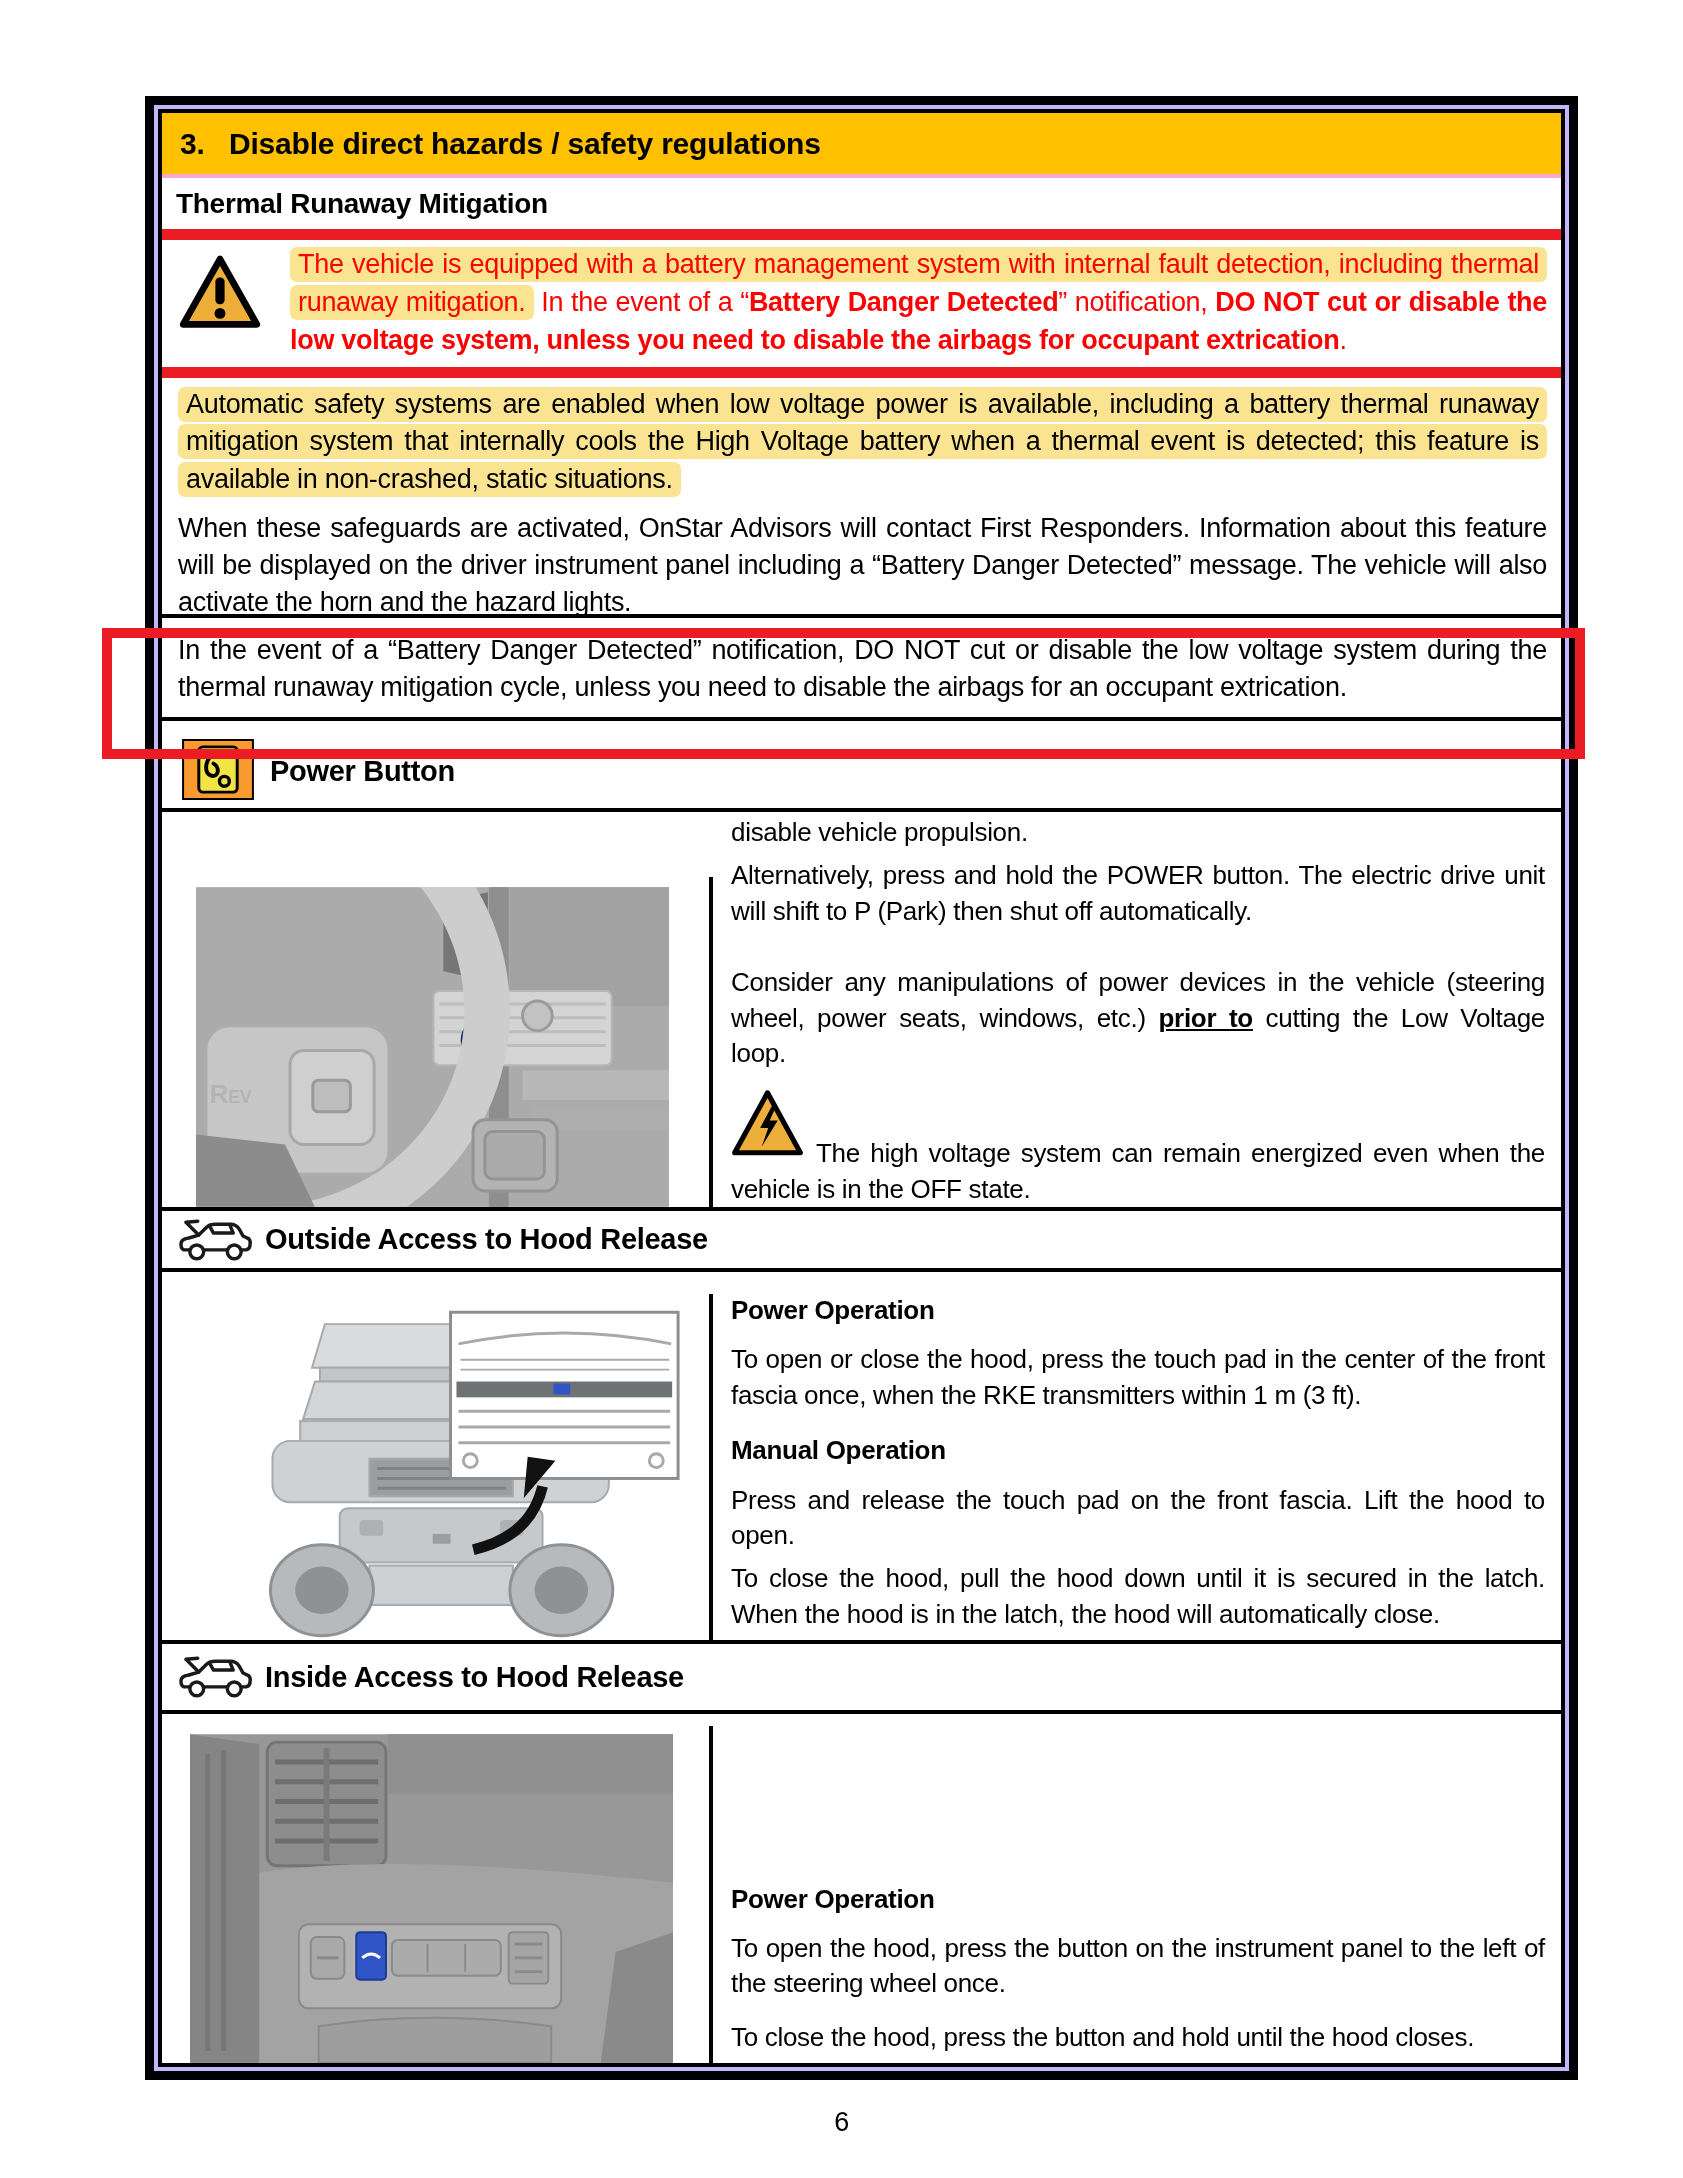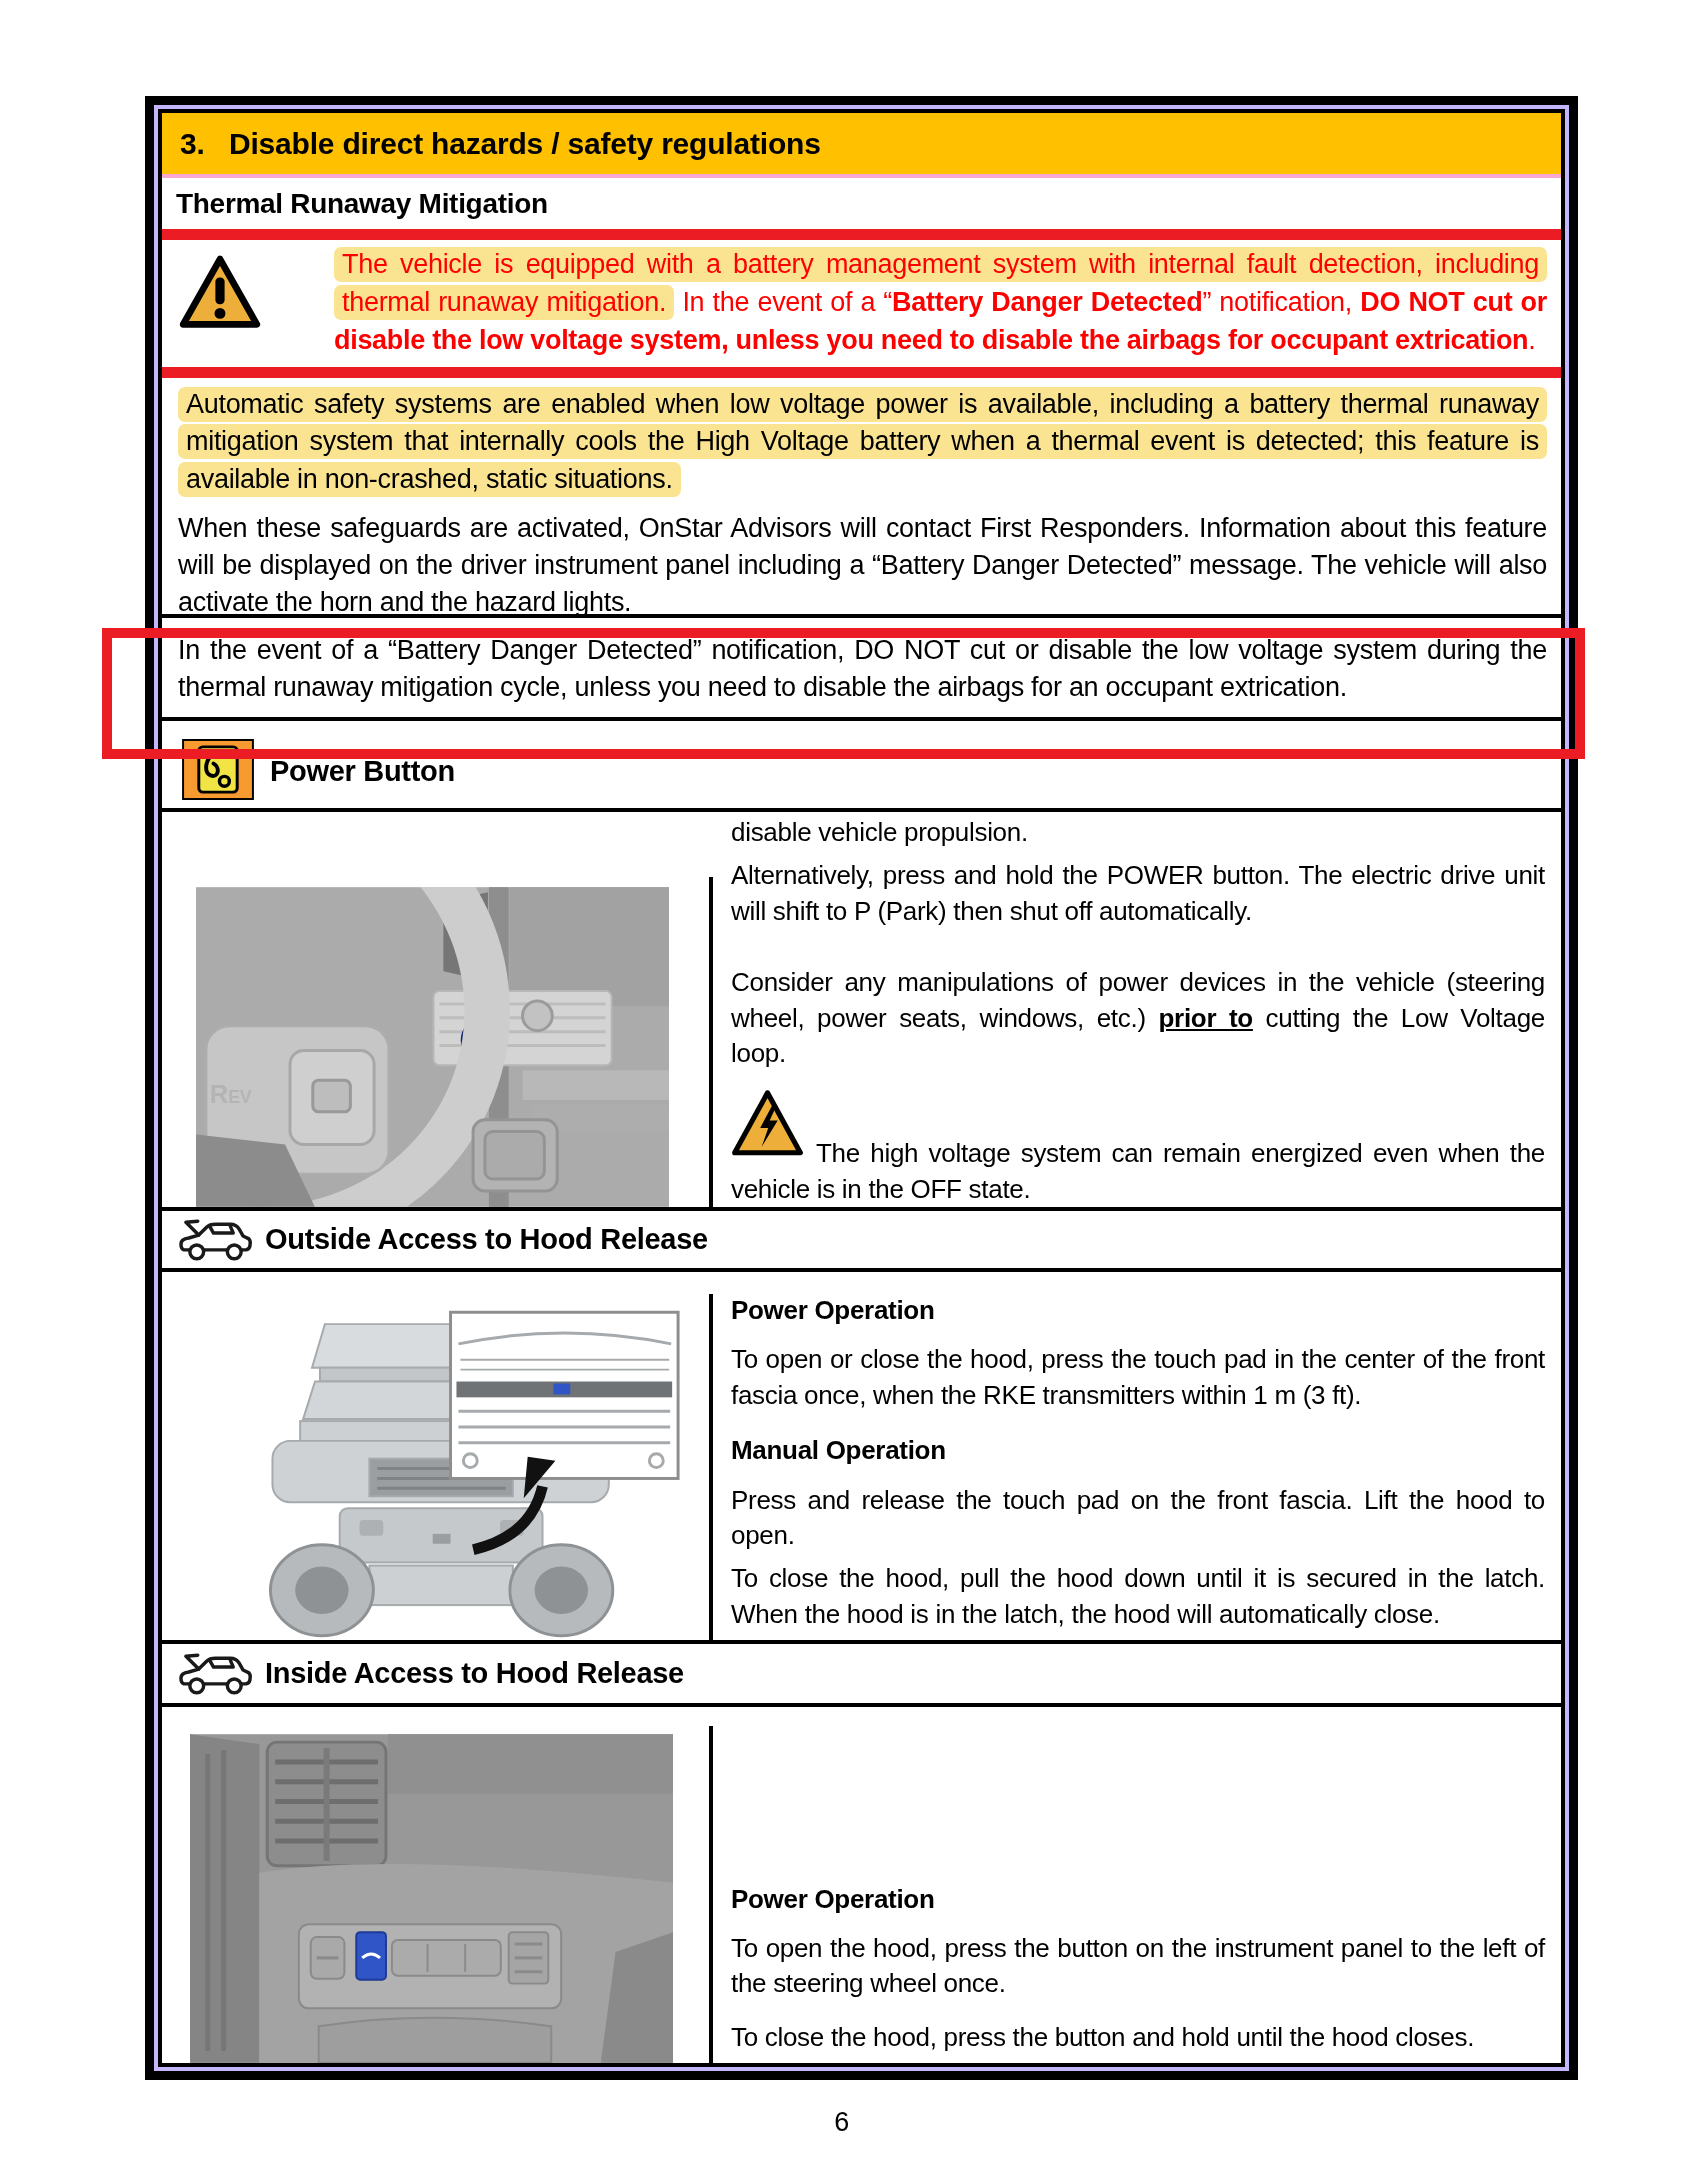--- a/index.html
+++ b/index.html
@@ -9,21 +9,21 @@
          border:9px solid #000;padding:4px;box-sizing:border-box;background:#c4b5fd;}
   .tbl{border:4px solid #000;height:100%;box-sizing:border-box;display:flex;flex-direction:column;background:#fff;}
   .row{box-sizing:border-box;overflow:hidden;}
 
   .r-header{height:61px;background:#FFC000;display:flex;align-items:center;padding-left:18px;
             font-size:30px;font-weight:bold;white-space:pre-wrap;letter-spacing:-0.2px;}
   .r-title{height:55px;border-top:4px solid #f9a8d4;display:flex;align-items:center;padding-left:14px;
            font-size:28px;font-weight:bold;}
   .redrule{height:11px;background:#EC1C24;}
   .r-warning{height:149px;display:flex;flex-direction:column;}
-  .warn-body{flex:1;display:flex;padding:6px 14px 0 16px;gap:44px;}
+  .warn-body{flex:1;display:flex;padding:6px 14px 0 16px;}
   .warn-text{margin-left:28px;flex:1;color:#FE0000;font-size:27px;line-height:1.40;text-align:justify;}
   .r-paras{height:236px;padding:8px 14px 0 16px;font-size:27px;line-height:1.38;text-align:justify;}
   .r-paras .p2{margin-top:12px;}
   .r-critical{height:107px;border-top:4px solid #000;border-bottom:4px solid #000;
               padding:14px 14px 0 16px;font-size:27px;line-height:1.38;text-align:justify;}
   .r-powerbtn{height:91px;border-bottom:4px solid #000;display:flex;align-items:center;padding-left:20px;}
   .r-powerbtn .lbl{margin-left:16px;font-size:29px;font-weight:bold;margin-top:14px;}
   .r-2col{display:flex;border-bottom:4px solid #000;align-items:flex-end;}
   .r-power{height:399px;}
   .r-outhood{height:372px;}
@@ -193,21 +193,21 @@
         </div>
         <div class="c-txt">
           <p class="h">Power Operation</p>
           <p style="margin-bottom:20px;">To open or close the hood, press the touch pad in the center of the front fascia once, when the RKE transmitters within 1 m (3 ft).</p>
           <p class="h">Manual Operation</p>
           <p style="">Press and release the touch pad on the front fascia. Lift the hood to open.</p>
           <p>To close the hood, pull the hood down until it is secured in the latch. When the hood is in the latch, the hood will automatically close.</p>
         </div>
       </div>
 
-      <div class="row r-secthead" style="height:63px;">
+      <div class="row r-secthead" style="height:70px;">
         <svg width="75" height="46" viewBox="0 0 76 46">
           <g fill="none" stroke="#1a1a1a" stroke-width="3.5" stroke-linejoin="round" stroke-linecap="round">
             <path d="M6 33 Q3 32 3 27 Q3 22 11 21 L21 18 L29 10 Q32 7 38 7 L53 7 Q59 7 62 12 L66 19 L70 21 Q74 22 73 28 Q73 32 69 33 Z"></path>
             <path d="M21 18 L8 5 L20 4"></path>
             <path d="M32 9 L36 16 L56 16 L53 9"></path>
             <circle cx="19" cy="35" r="7" fill="#fff"></circle>
             <circle cx="57" cy="35" r="7" fill="#fff"></circle>
           </g>
         </svg>
         <span class="lbl">Inside Access to Hood Release</span>

